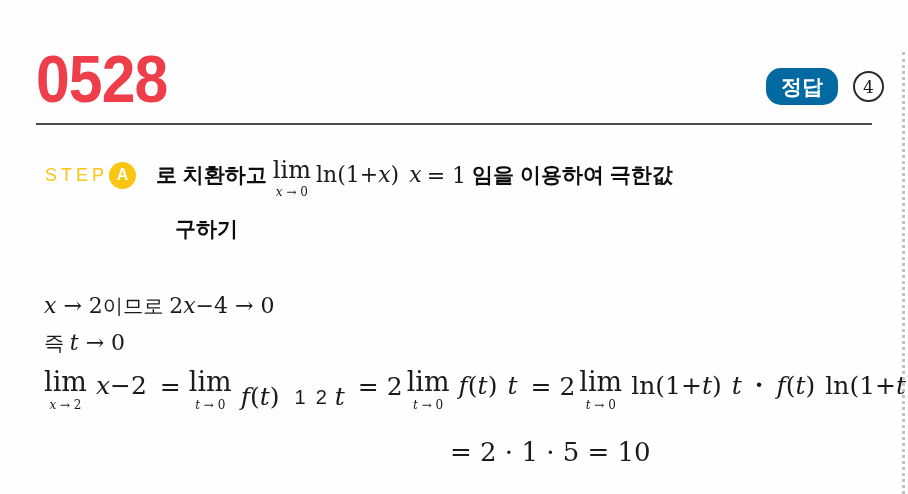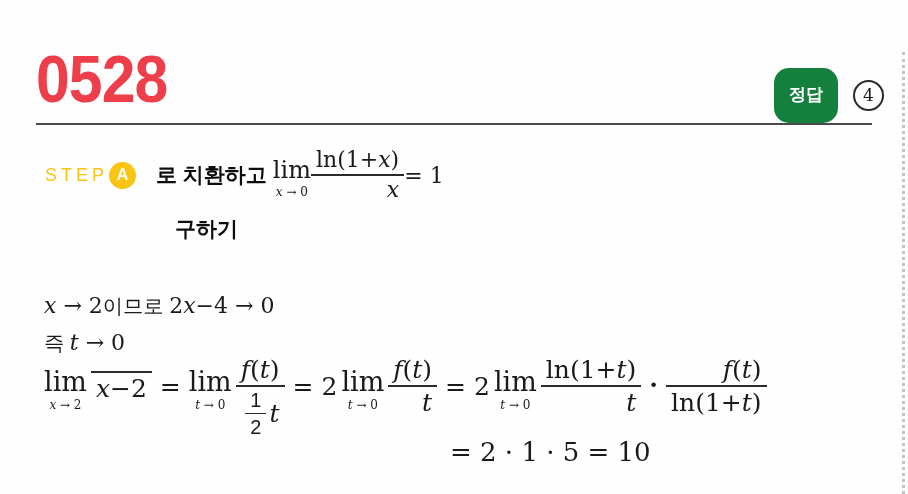--- a/index.html
+++ b/index.html
@@ -7,43 +7,43 @@
     width:908px;height:494px;position:relative;overflow:hidden;
     background:#fefefe;color:#1a1a1a;
     font-family:"Liberation Sans",sans-serif;
   }
   
   .run-rm,.rm{font-family:"DejaVu Serif","Liberation Serif",serif;font-style:normal;}
   .run-it{font-family:"DejaVu Serif","Liberation Serif",serif;font-style:italic;}
   .run-ko{font-family:"Liberation Sans",sans-serif;font-size:0.92em;font-weight:500;margin-top:30px;}
   .kob{font-family:"Liberation Sans",sans-serif;font-weight:700;color:#0d0d0d;}
   .mrow{white-space:pre;}
-  .frac{display:inline-flex;flex-direction:column;align-items:flex-end;text-align:center;line-height:1.1;}
+  .frac{display:inline-flex;flex-direction:row;align-items:center;text-align:center;line-height:1.1;}
   .frac .num,.frac .den{padding:0 5px;white-space:pre;}
   .frac .bar{align-self:stretch;border-top:2px solid #2a2a2a;margin:2px 0;height:0;}
   .frac.inner{font-size:0.8em;}
   .frac.inner .bar{border-top-width:1.5px;}
   .den-group{display:flex;align-items:center;gap:3px;}
   .lim{display:inline-flex;flex-direction:column;align-items:center;line-height:1;transform:translateY(3px);}
   .lim .lim-word{font-family:"DejaVu Serif","Liberation Serif",serif;}
   .lim .lim-sub{font-size:12px;margin-top:4px;white-space:pre;}
   .rel{font-family:"DejaVu Serif","Liberation Serif",serif;margin:0 4px;}
   .coef{font-family:"DejaVu Serif","Liberation Serif",serif;}
   .cdot{font-family:"DejaVu Serif","Liberation Serif",serif;font-weight:700;margin:0 4px;transform:translateY(-2px);}
   .shift-down{transform:translateY(11px);}
   
   .problem-number{
     position:absolute;left:36px;top:46px;
     font-size:66px;font-weight:700;letter-spacing:-1px;
     color:#ee3e4a;transform:scaleX(.92);transform-origin:left top;line-height:1;
   }
   .answer-row{position:absolute;top:68px;right:24px;display:flex;align-items:center;gap:15px;}
   .answer-badge{
-    background:#15803d;color:#fff;font-weight:700;font-size:17px;
-    padding:18px 15px;border-radius:15px;line-height:1.1;
+    background:#0369a1;color:#fff;font-weight:700;font-size:21px;
+    padding:7px 15px;border-radius:15px;line-height:1.1;
   }
   .answer-circle{
     width:27px;height:27px;border:2px solid #2b2b2b;border-radius:50%;
     display:flex;align-items:center;justify-content:center;
     font-family:"DejaVu Serif",serif;font-size:17px;color:#1a1a1a;background:transparent;
   }
   .rule{position:absolute;left:36px;top:123px;width:836px;border-top:2px solid #4a4a4a;}
   
   .step-row{
     position:absolute;left:45px;top:138px;height:74px;
@@ -95,20 +95,21 @@
   <span class="lim gap-s">
     <span class="lim-word" style="font-size:24px;">lim</span>
     <span class="lim-sub mrow"><span class="run-it">x</span><span class="run-rm"> → 0</span></span>
   </span>
   <span class="frac">
     <span class="num mrow"><span class="run-rm">ln(1+</span><span class="run-it">x</span><span class="run-rm">)</span></span>
     <span class="bar"></span>
     <span class="den mrow"><span class="run-it">x</span></span>
   </span>
   <span class="rm mrow">= 1</span>
+  <span class="kob gap-s">임을 이용하여 극한값</span>
 </div>
 <div class="step-line2 kob">구하기</div>
 
 <div class="text-line text-line-1 mrow"><span class="run-it">x</span><span class="run-rm"> → 2</span><span class="run-ko">이므로 </span><span class="run-rm">2</span><span class="run-it">x</span><span class="run-rm">−4 → 0</span></div>
 <div class="text-line text-line-2 mrow"><span class="run-ko">즉 </span><span class="run-it">t</span><span class="run-rm"> → 0</span></div>
 
 <div class="equation-row">
   <span class="lim">
     <span class="lim-word">lim</span>
     <span class="lim-sub mrow"><span class="run-it">x</span><span class="run-rm"> → 2</span></span>

